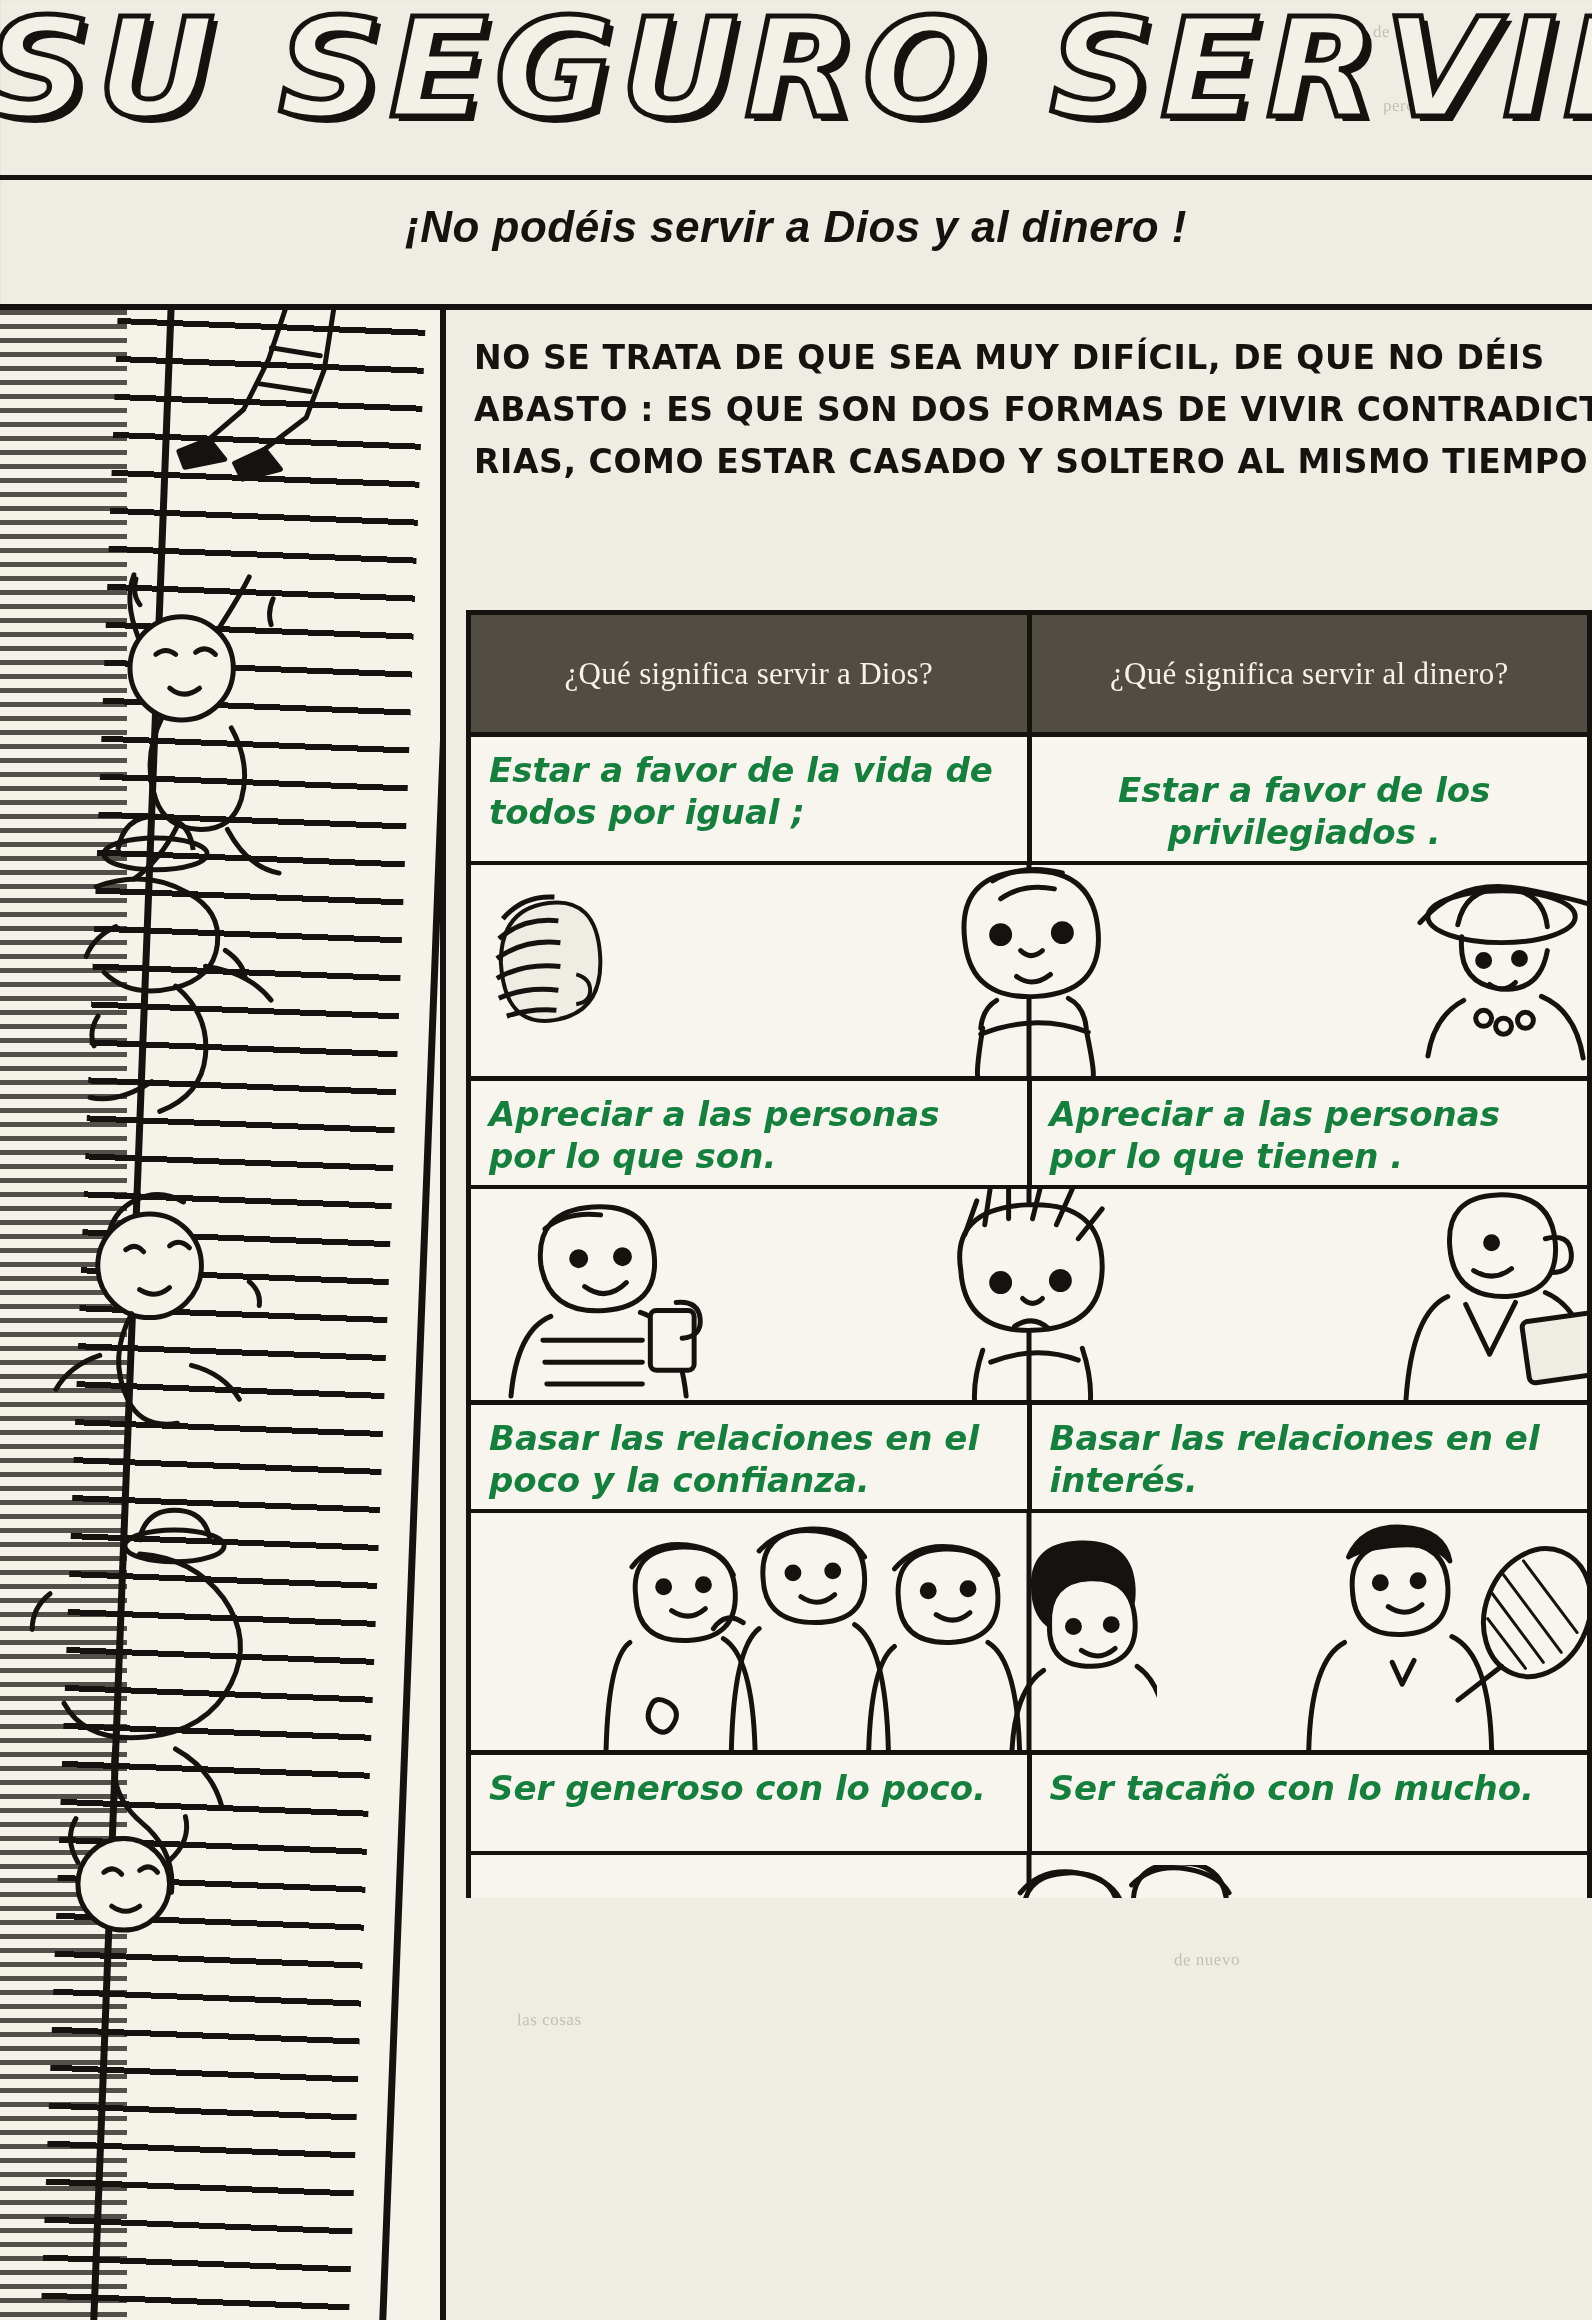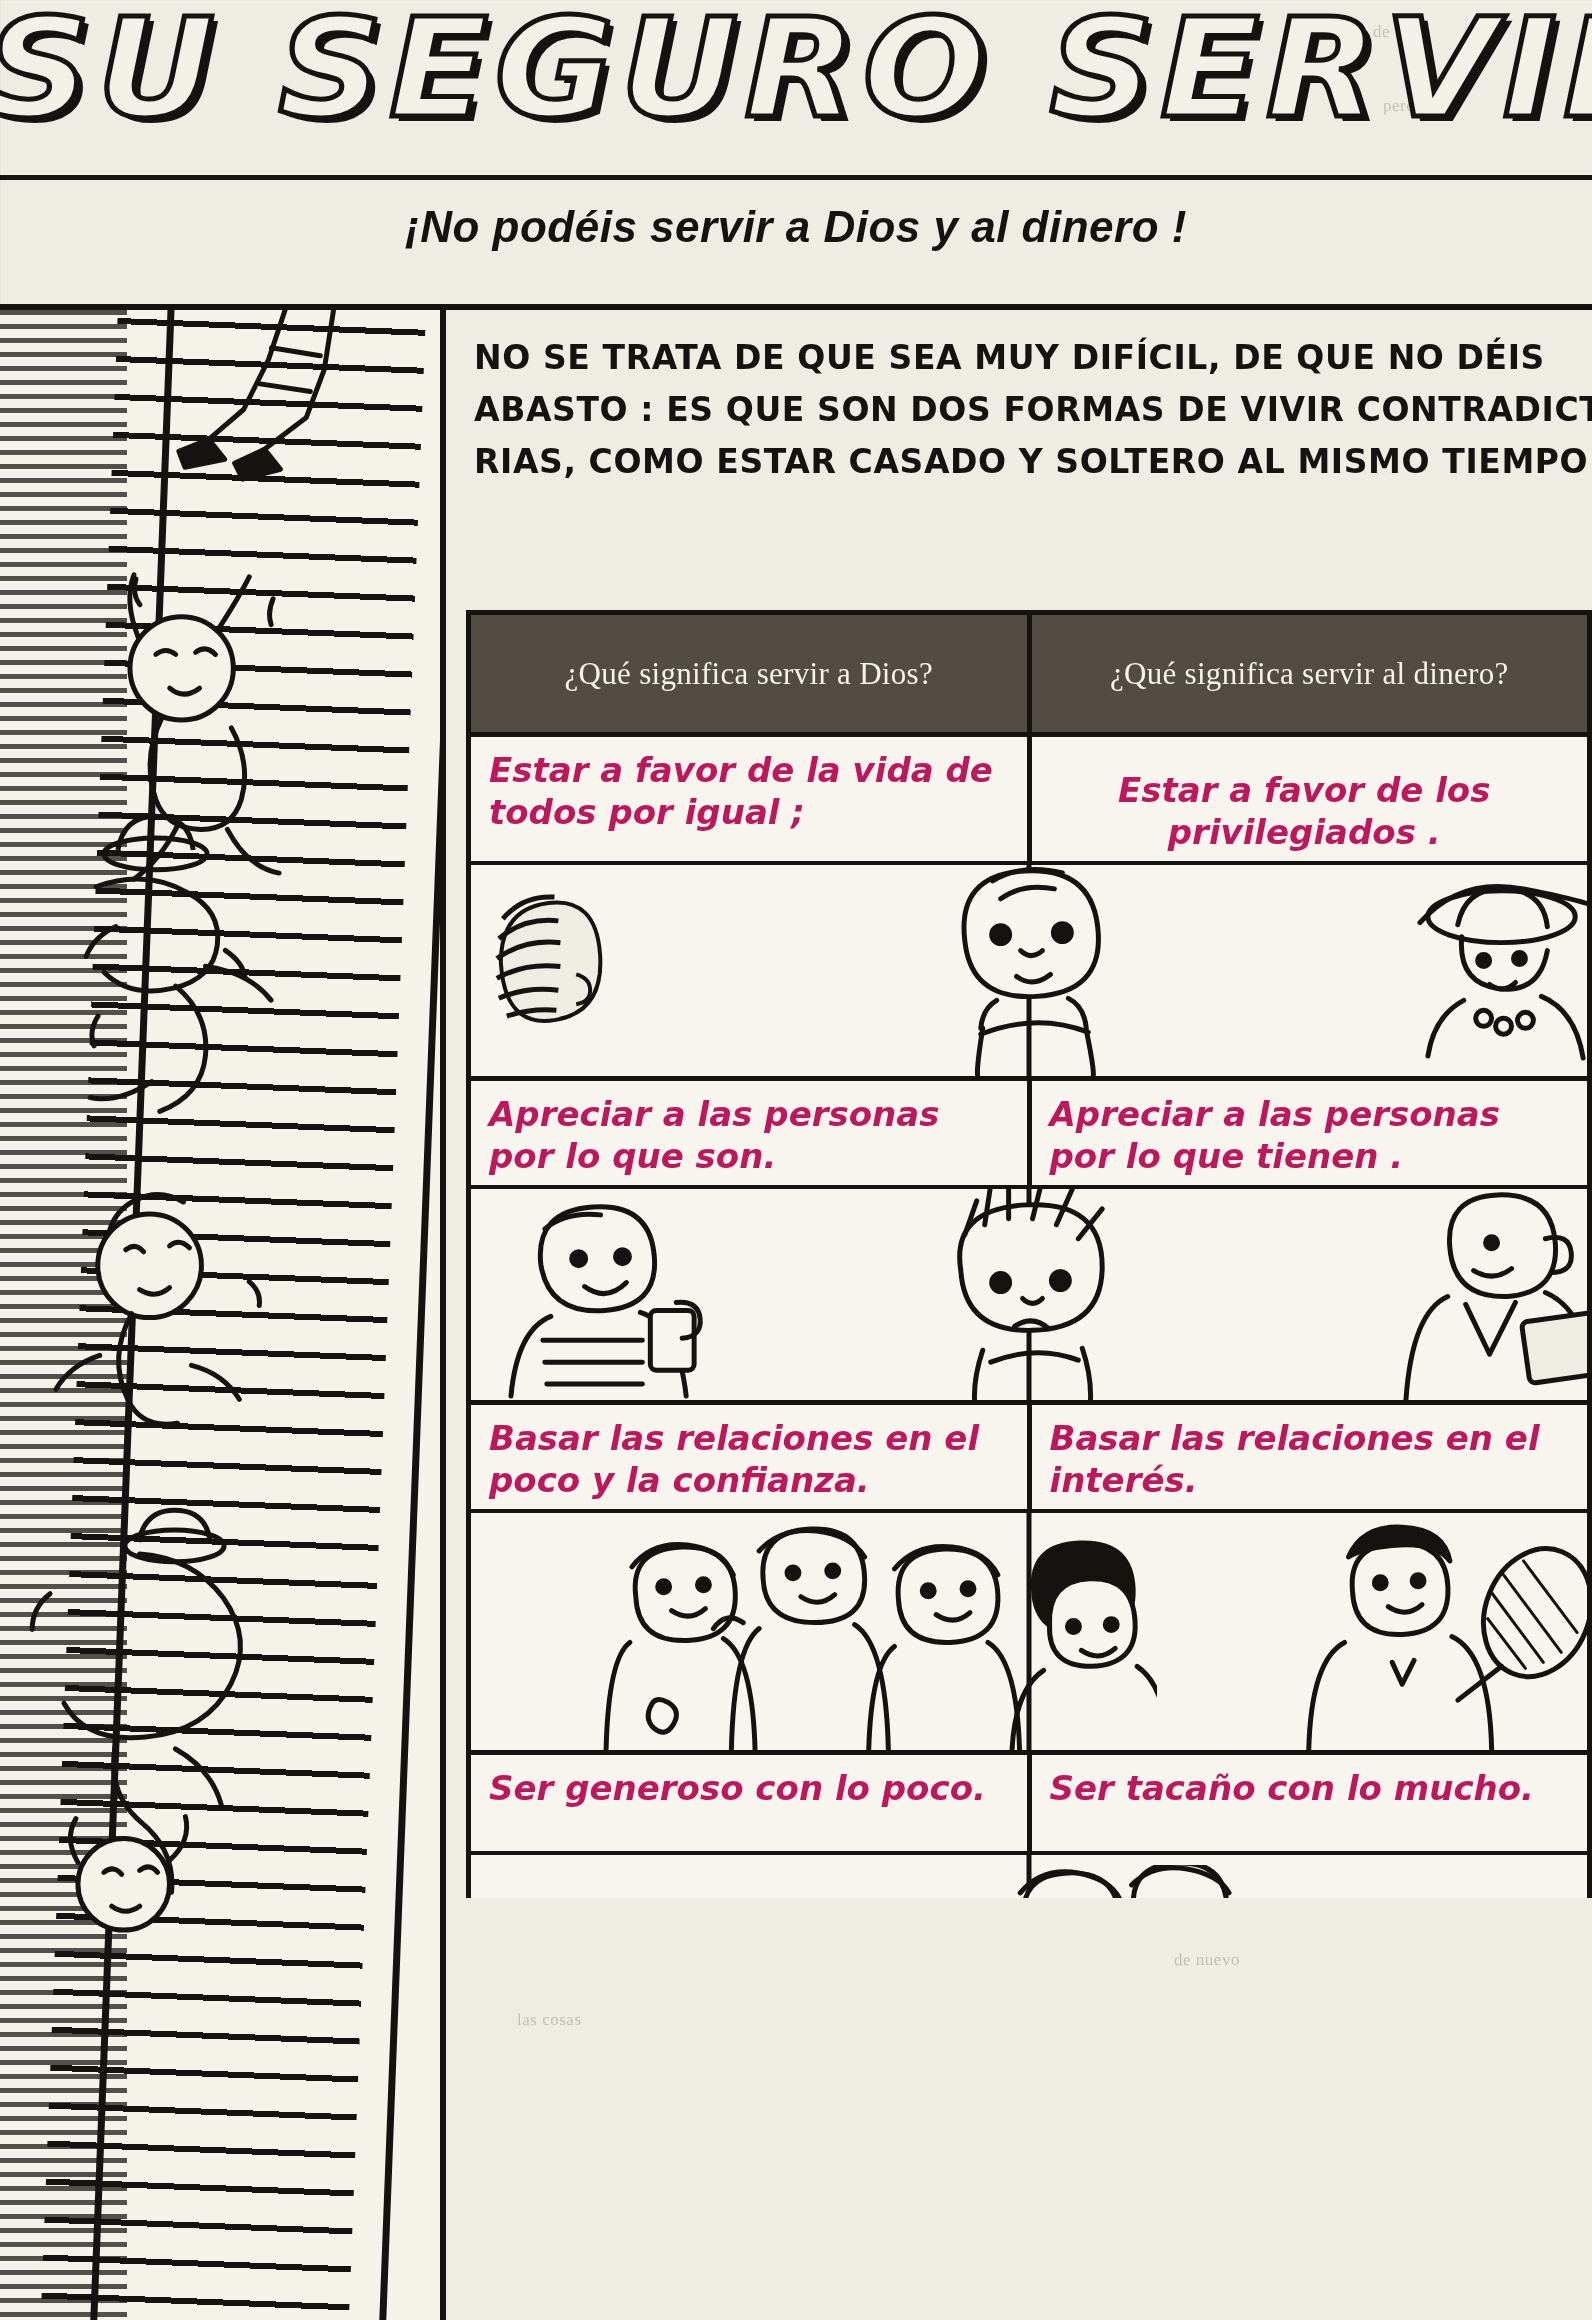--- a/index.html
+++ b/index.html
@@ -220,21 +220,21 @@
   }
   .cell-text {
     flex: 1 1 0;
     box-sizing: border-box;
     padding: 12px 28px 8px 18px;
     font-family: "DejaVu Sans", sans-serif;
     font-style: italic;
     font-weight: bold;
     font-size: 34px;
     line-height: 42px;
-    color: #be185d;
+    color: #15803d;
   }
   .cell-text.first { border-right: 5px solid #15130f; }
   .cell-text.center { text-align: center; margin-top: 20px; }
   .row-art {
     position: relative;
     height: 211px;
     border-top: 4px solid #15130f;
     overflow: hidden;
     background: #f7f5ee;
   }

